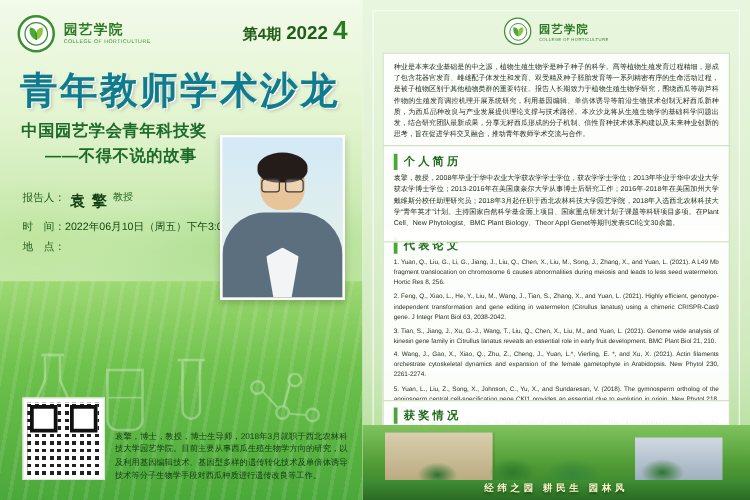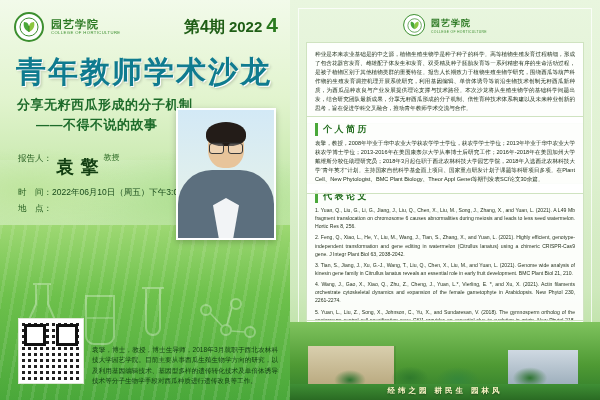--- a/index.html
+++ b/index.html
@@ -62,21 +62,21 @@
     font-size:11px;font-weight:bold;color:#2d7a24;letter-spacing:1px;
   }
   .logo-en{
     font-size:4.2px;color:#3c8f2f;letter-spacing:.4px;white-space:nowrap;
   }
   .issue{
     position:absolute;right:12px;top:14px;
     display:flex;align-items:baseline;gap:4px;
     color:#1f5e16;
   }
-  .issue .sm{font-size:16px;font-weight:bold;}
+  .issue .sm{font-size:12px;font-weight:bold;}
   .issue .yr{font-size:15px;font-weight:bold;}
   .issue .big{font-size:21px;font-weight:bold;color:#2a7a1f;line-height:1;}
   
   .title-main{
     position:absolute;left:16px;top:52px;
     font-size:30px;font-weight:bold;letter-spacing:2px;
     color:#0f7b8f;
     text-shadow:1px 1px 0 #ffffff, 2px 2px 3px rgba(0,0,0,.18);
     font-family:"DejaVu Sans","Liberation Sans",sans-serif;
   }
@@ -89,21 +89,21 @@
     font-size:13px;font-weight:bold;color:#1d6b2a;letter-spacing:.5px;
   }
   
   .meta{
     position:absolute;left:18px;top:150px;
     font-size:8.5px;color:#17491a;line-height:1.9;
   }
   .meta .row{display:flex;align-items:flex-start;}
   .meta .lbl{color:#235c1e;}
   .meta .name{
-    font-size:18px;font-weight:bold;color:#133f12;margin:0 4px;letter-spacing:1px;font-family:Liberation Serif, serif;
+    font-size:12px;font-weight:bold;color:#133f12;margin:0 4px;letter-spacing:1px;
   }
   .meta .rank{font-size:8px;color:#2c6b24;}
   .meta .val{color:#17491a;}
   
   .photo{
     position:absolute;right:14px;top:108px;
     width:96px;height:128px;
     border:2px solid #ffffff;
     box-shadow:0 2px 6px rgba(0,0,0,.22);
     background:linear-gradient(180deg,#cfe7f4 0%,#e7f2e0 100%);
@@ -206,21 +206,21 @@
     font-size:5.6px;line-height:1.62;color:#1a2a16;text-align:justify;margin:0 0 3px 0;
   }
   .refs{
     font-size:5.1px;line-height:1.6;color:#26331f;text-align:justify;margin:0 0 3px 0;
   }
   .awards li{
     font-size:5.6px;line-height:1.7;color:#1a2a16;margin:0;
   }
   .awards{margin:0;padding-left:11px;}
   .photostrip{
-    position:absolute;left:0;bottom:0;width:100%;height:78px;
+    position:absolute;left:0;bottom:0;width:100%;height:60px;
     background:linear-gradient(180deg,#7fc35e 0%,#4f9a34 55%,#2e7a2a 100%);
     overflow:hidden;
   }
   .photostrip .build{
     position:absolute;bottom:14px;left:18px;width:86px;height:40px;
     background:linear-gradient(180deg,#d9cfae,#b9a97f);
     box-shadow:2px 0 0 rgba(0,0,0,.08);
   }
   .photostrip .build2{
     position:absolute;bottom:16px;right:22px;width:70px;height:34px;
@@ -299,21 +299,21 @@
       </span>
     </div>
 
     <div class="issue">
       <span class="sm">第4期</span>
       <span class="yr">2022</span>
       <span class="big">4</span>
     </div>
 
     <div class="title-main">青年教师学术沙龙</div>
-    <div class="title-sub">分享无籽西瓜形成的分子机制</div>
+    <div class="title-sub">中国园艺学会青年科技奖</div>
     <div class="title-sub2">——不得不说的故事</div>
 
     <div class="meta">
       <div class="row">
         <span class="lbl">报告人：</span>
         <span class="name">袁 擎</span>
         <span class="rank">教授</span>
       </div>
       <div class="row">
         <span class="lbl">时　间：</span>

